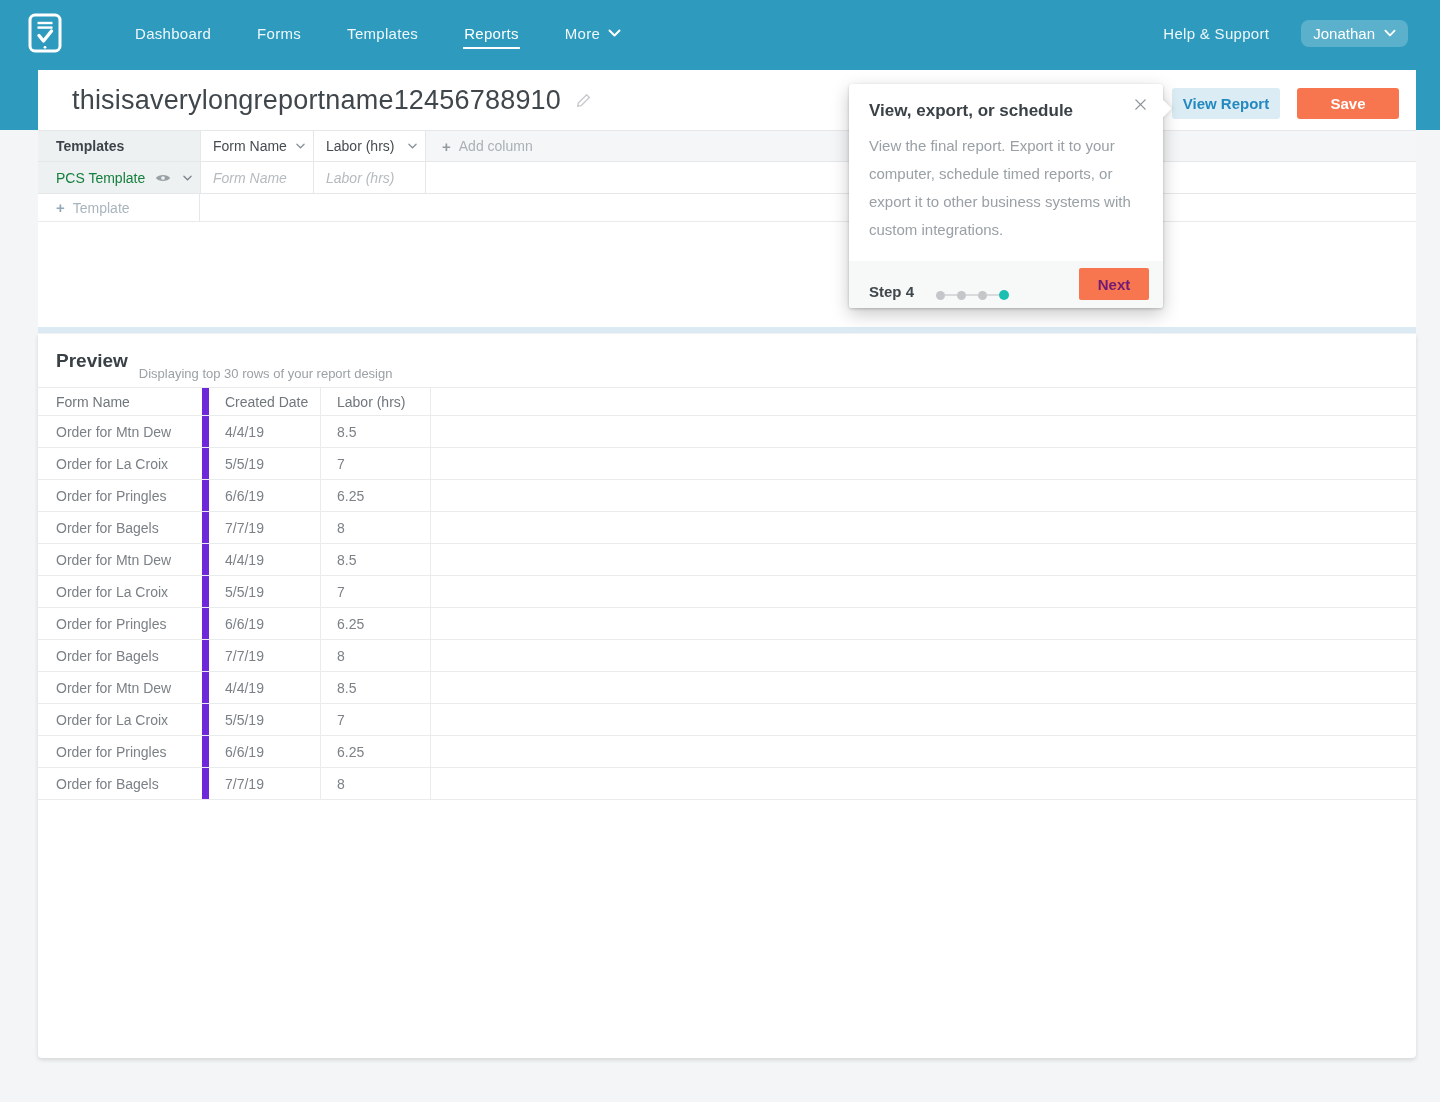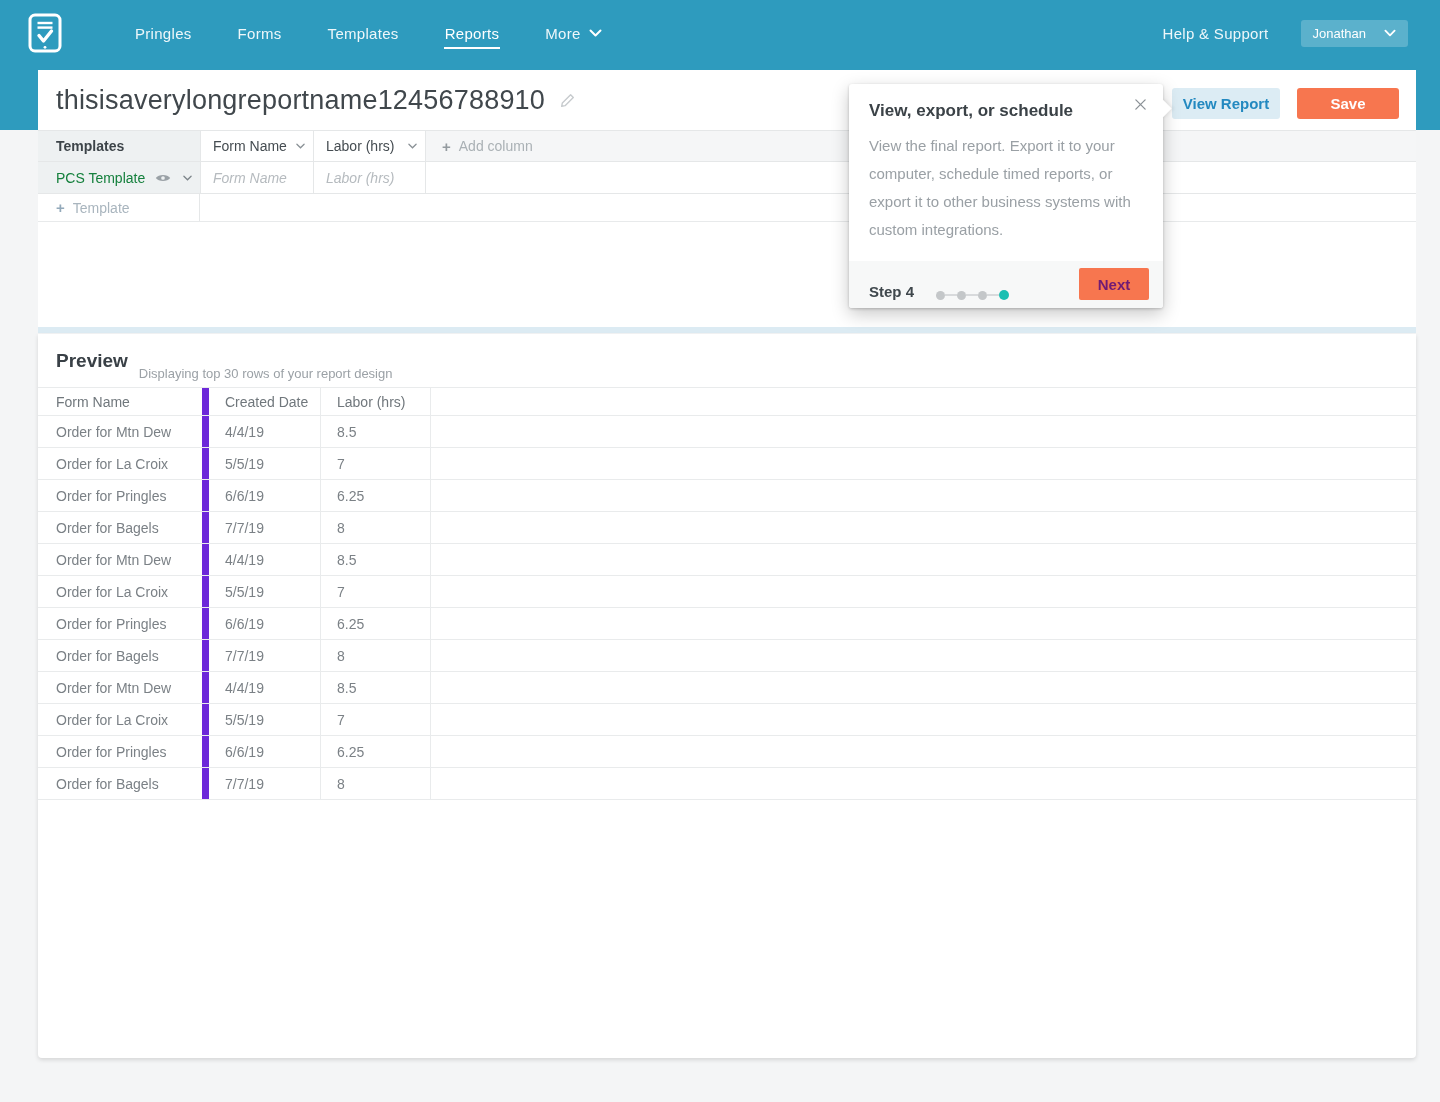--- a/index.html
+++ b/index.html
@@ -14,28 +14,28 @@
   
   .topbar { position:absolute; top:0; left:0; width:1440px; height:130px; background:#2E9BBE; }
   .topbar-inner { position:absolute; top:0; left:0; width:1440px; height:66px; }
   .logo { position:absolute; left:28px; top:13px; width:34px; height:40px; cursor:pointer; }
   .nav { position:absolute; left:134px; top:0; height:66px; display:flex; align-items:center; gap:44px; }
   .nav-item { color:#eef7fa; font-size:15px; letter-spacing:.3px; padding:7px 1px 5px; cursor:pointer; border-bottom:2px solid transparent; }
   .nav-item.active { border-bottom:2px solid #ffffff; color:#ffffff; }
   .nav-more { display:flex; align-items:center; gap:8px; }
   .topbar-right { position:absolute; right:32px; top:0; height:66px; display:flex; align-items:center; gap:32px; }
   .help-link { color:#eef7fa; font-size:15px; letter-spacing:.3px; cursor:pointer; }
-  .user-btn { display:flex; align-items:center; gap:18px; background:rgba(255,255,255,.22); border:none; color:#fff;
-              font-family:inherit; font-size:13px; height:27px; padding:0 12px; border-radius:3px; cursor:pointer; }
+  .user-btn { display:flex; align-items:center; gap:9px; background:rgba(255,255,255,.22); border:none; color:#fff;
+              font-family:inherit; font-size:15px; height:27px; padding:0 12px; border-radius:8px; cursor:pointer; }
 
   
   .card1 { position:absolute; left:38px; top:70px; width:1378px; height:263px; background:#fff; }
   .card1-strip { position:absolute; left:0; right:0; bottom:0; height:6px; background:#dcebf3; }
   .title-row { position:absolute; top:0; left:0; right:0; height:60px; }
-  .report-title-wrap { position:absolute; left:18px; top:0; height:60px; display:flex; align-items:center; gap:13px; }
+  .report-title-wrap { position:absolute; left:34px; top:0; height:60px; display:flex; align-items:center; gap:13px; }
   .report-title { font-size:27px; color:#40474c; letter-spacing:.2px; }
   .edit-btn { background:none; border:none; cursor:pointer; padding:2px; line-height:0; }
   .btn { border:none; border-radius:3px; font-family:inherit; font-size:15px; font-weight:700; height:31px; cursor:pointer; }
   .btn-view { position:absolute; top:18px; right:136px; width:108px; background:#dcecf4; color:#2389c0; }
   .btn-save { position:absolute; top:18px; right:17px; width:102px; background:#f7764f; color:#fff; }
 
   .builder-table { position:absolute; top:60px; left:0; right:0; border-top:1px solid #e5e7e8; }
   .b-row { display:flex; align-items:stretch; border-bottom:1px solid #e5e7e8; }
   .b-row.hdr { height:31px; }
   .b-row.pcs { height:32px; }
@@ -102,21 +102,21 @@
         <svg width="34" height="40" viewBox="0 0 34 40">
           <rect x="2" y="2" width="30" height="36" rx="5" fill="none" stroke="#ffffff" stroke-width="3"></rect>
           <line x1="9.5" y1="10" x2="24.5" y2="10" stroke="#ffffff" stroke-width="2.4"></line>
           <line x1="9.5" y1="14.6" x2="24.5" y2="14.6" stroke="#ffffff" stroke-width="2.4"></line>
           <path d="M11 22.5l4.5 5.5 8-10" fill="none" stroke="#ffffff" stroke-width="3.4" stroke-linecap="round" stroke-linejoin="round"></path>
           <circle cx="17" cy="34.3" r="1.4" fill="#ffffff"></circle>
         </svg>
       </span>
     </div>
     <div class="nav">
-      <span class="nav-item">Pringles</span>
+      <span class="nav-item">Dashboard</span>
       <span class="nav-item">Forms</span>
       <span class="nav-item">Templates</span>
       <span class="nav-item active">Reports</span>
       <span class="nav-item nav-more">
         <span>More</span>
         <span style="line-height:0">
           <svg width="13" height="8" viewBox="0 0 13 8">
               <path d="M1.5 1.5l5 5 5-5" fill="none" stroke="#ffffff" stroke-width="2" stroke-linecap="round" stroke-linejoin="round"></path>
             </svg>
         </span>

